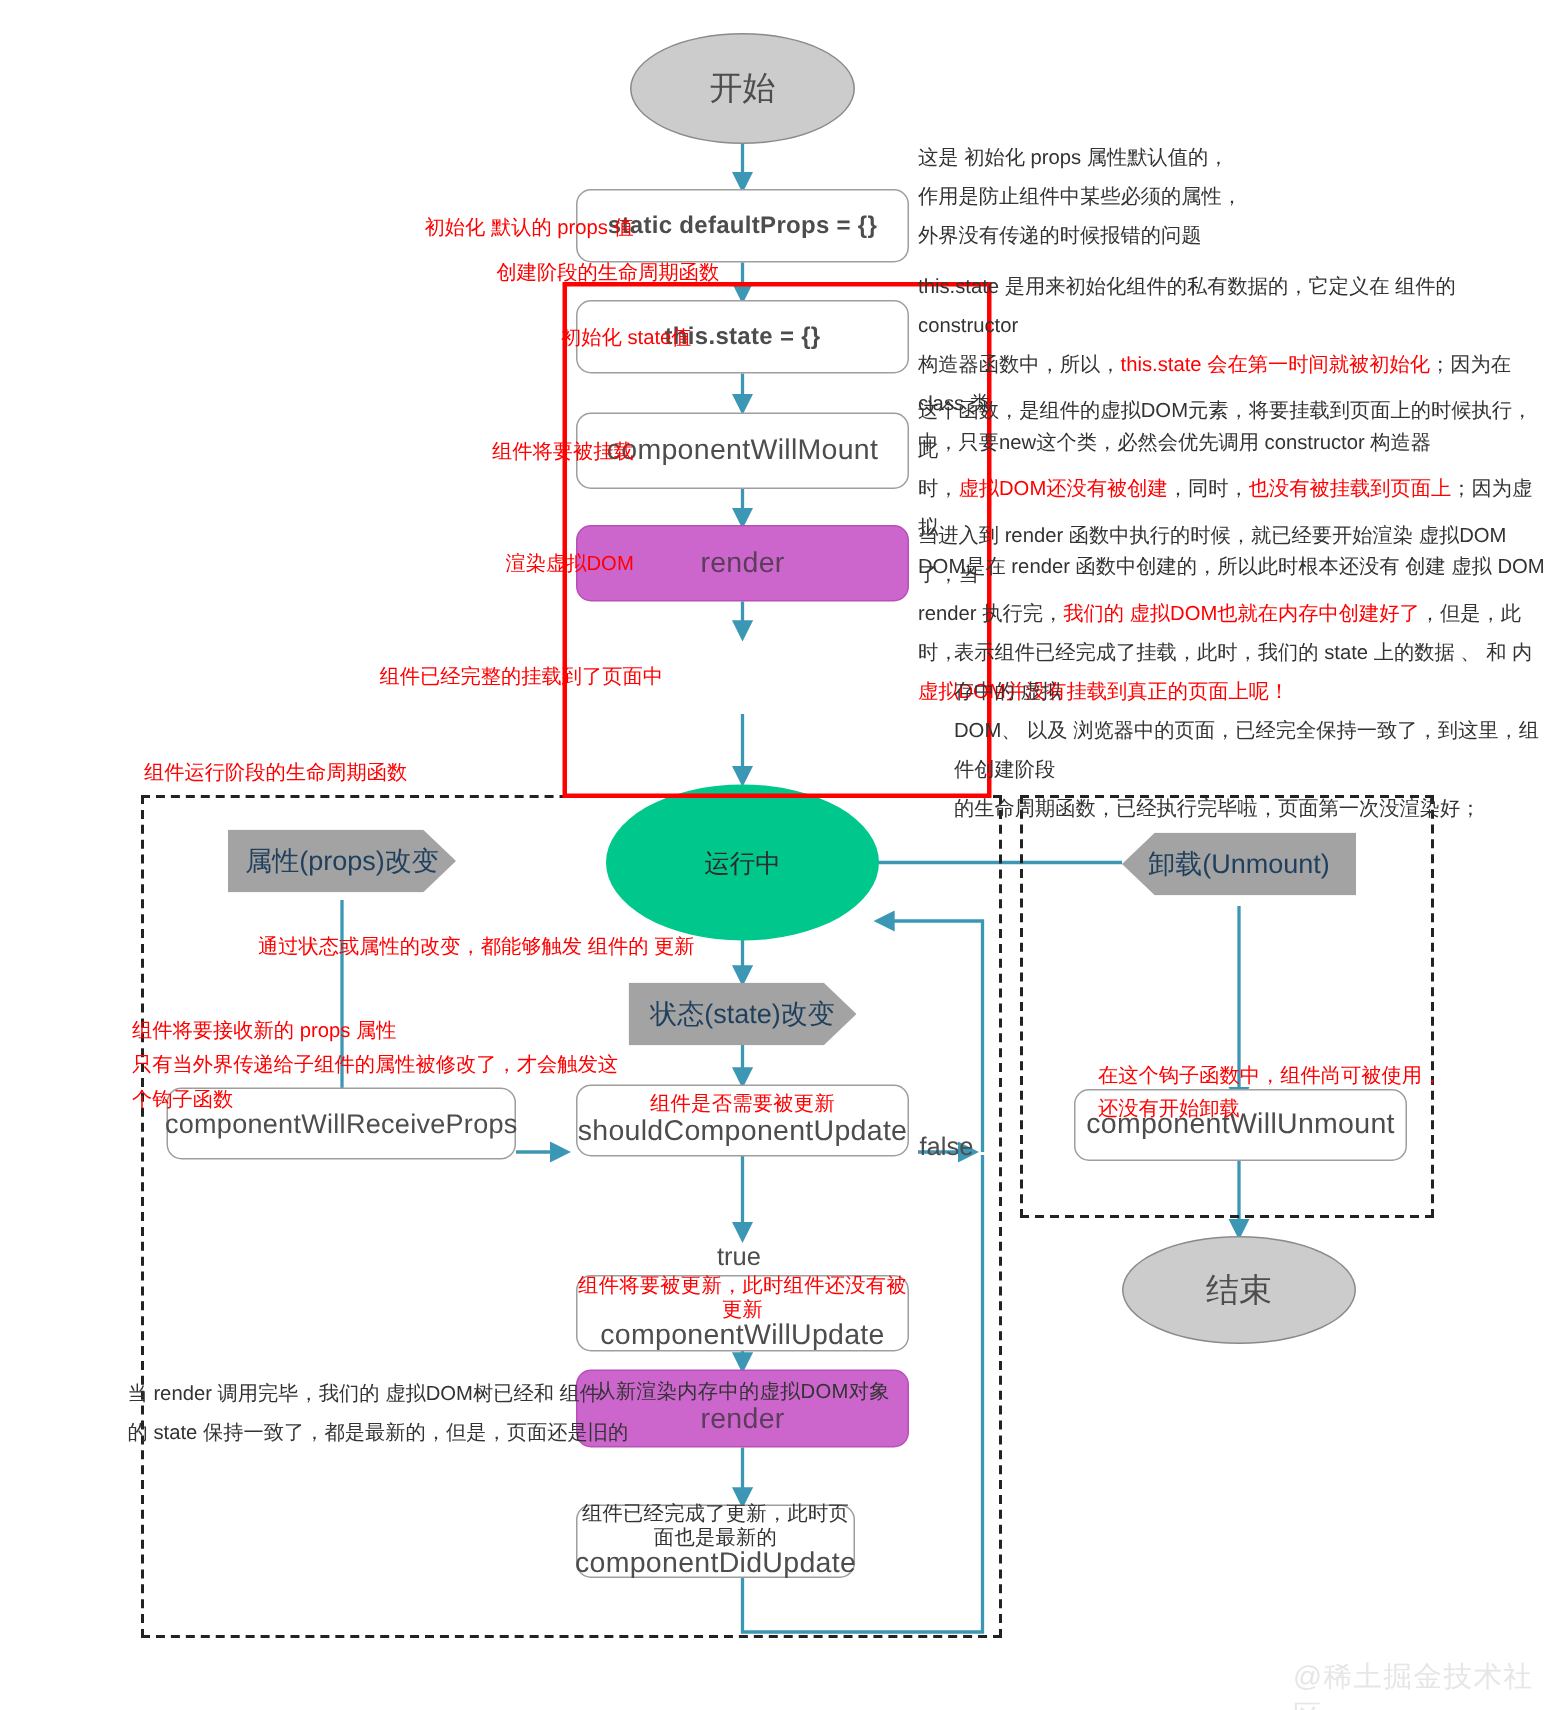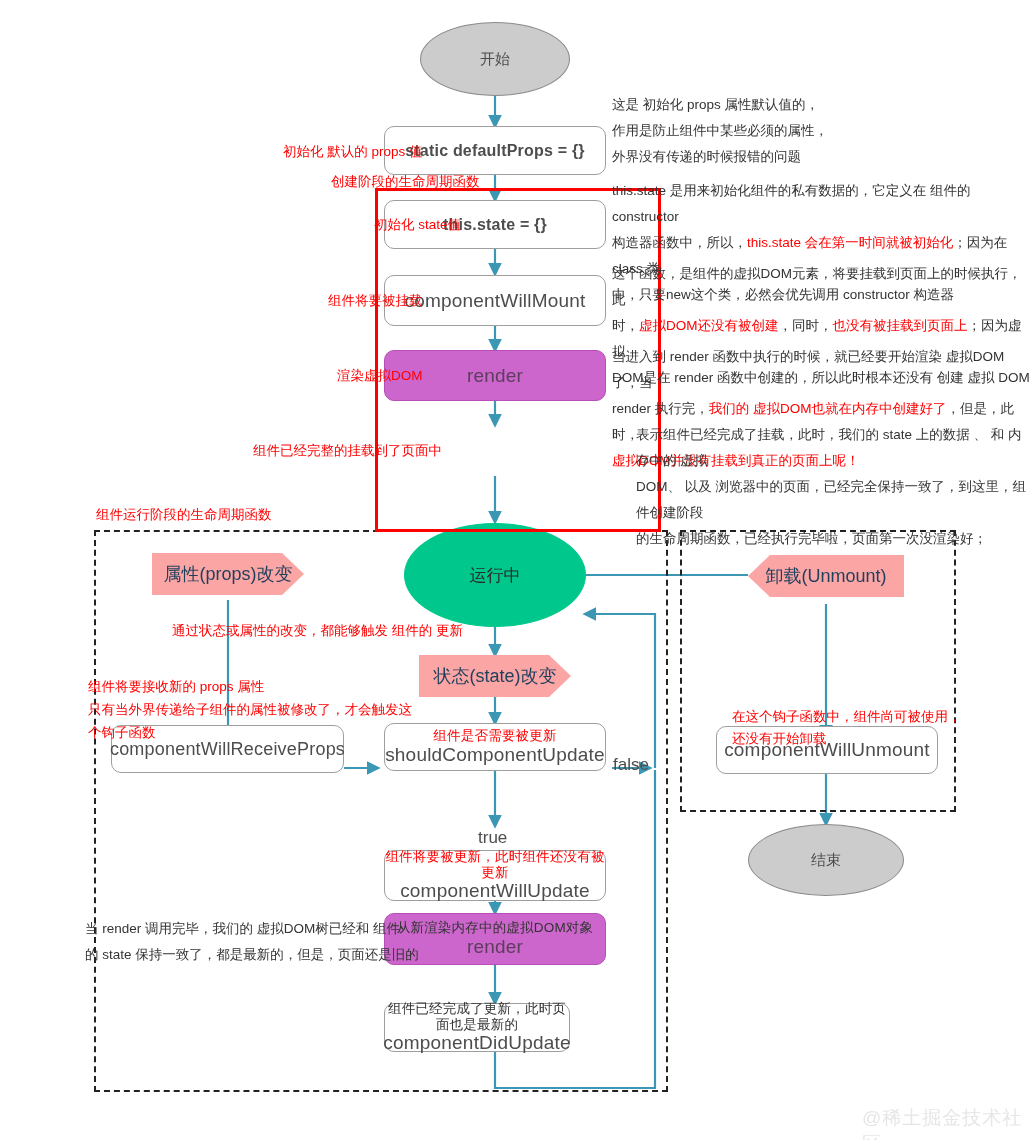--- a/index.html
+++ b/index.html
@@ -35,35 +35,35 @@
     color:#5c3d5c;
   }
   .ellipse{
     position:absolute;
     box-sizing:border-box;
     display:flex;align-items:center;justify-content:center;
     border-radius:50%;
     background:#cccccc;
     border:1px solid #8a8a8a;
     color:#4d4d4d;
-    font-size:15px;
+    font-size:22px;
     z-index:5;
   }
   .ellipse.green{
     background:#00c88c;
     border:1px solid #00c88c;
     color:#2b2b2b;
   }
 
   
   .chev{
     position:absolute;
     box-sizing:border-box;
     display:flex;align-items:center;justify-content:center;
-    background:#fca5a5;
+    background:#a3a3a3;
     color:#1f3f5c;
     font-size:18px;
     z-index:6;
   }
   .chev.right{ clip-path:polygon(0 0, calc(100% - 22px) 0, 100% 50%, calc(100% - 22px) 100%, 0 100%); }
   .chev.left { clip-path:polygon(22px 0, 100% 0, 100% 100%, 22px 100%, 0 50%); }
 
   
   .ann{
     position:absolute;

